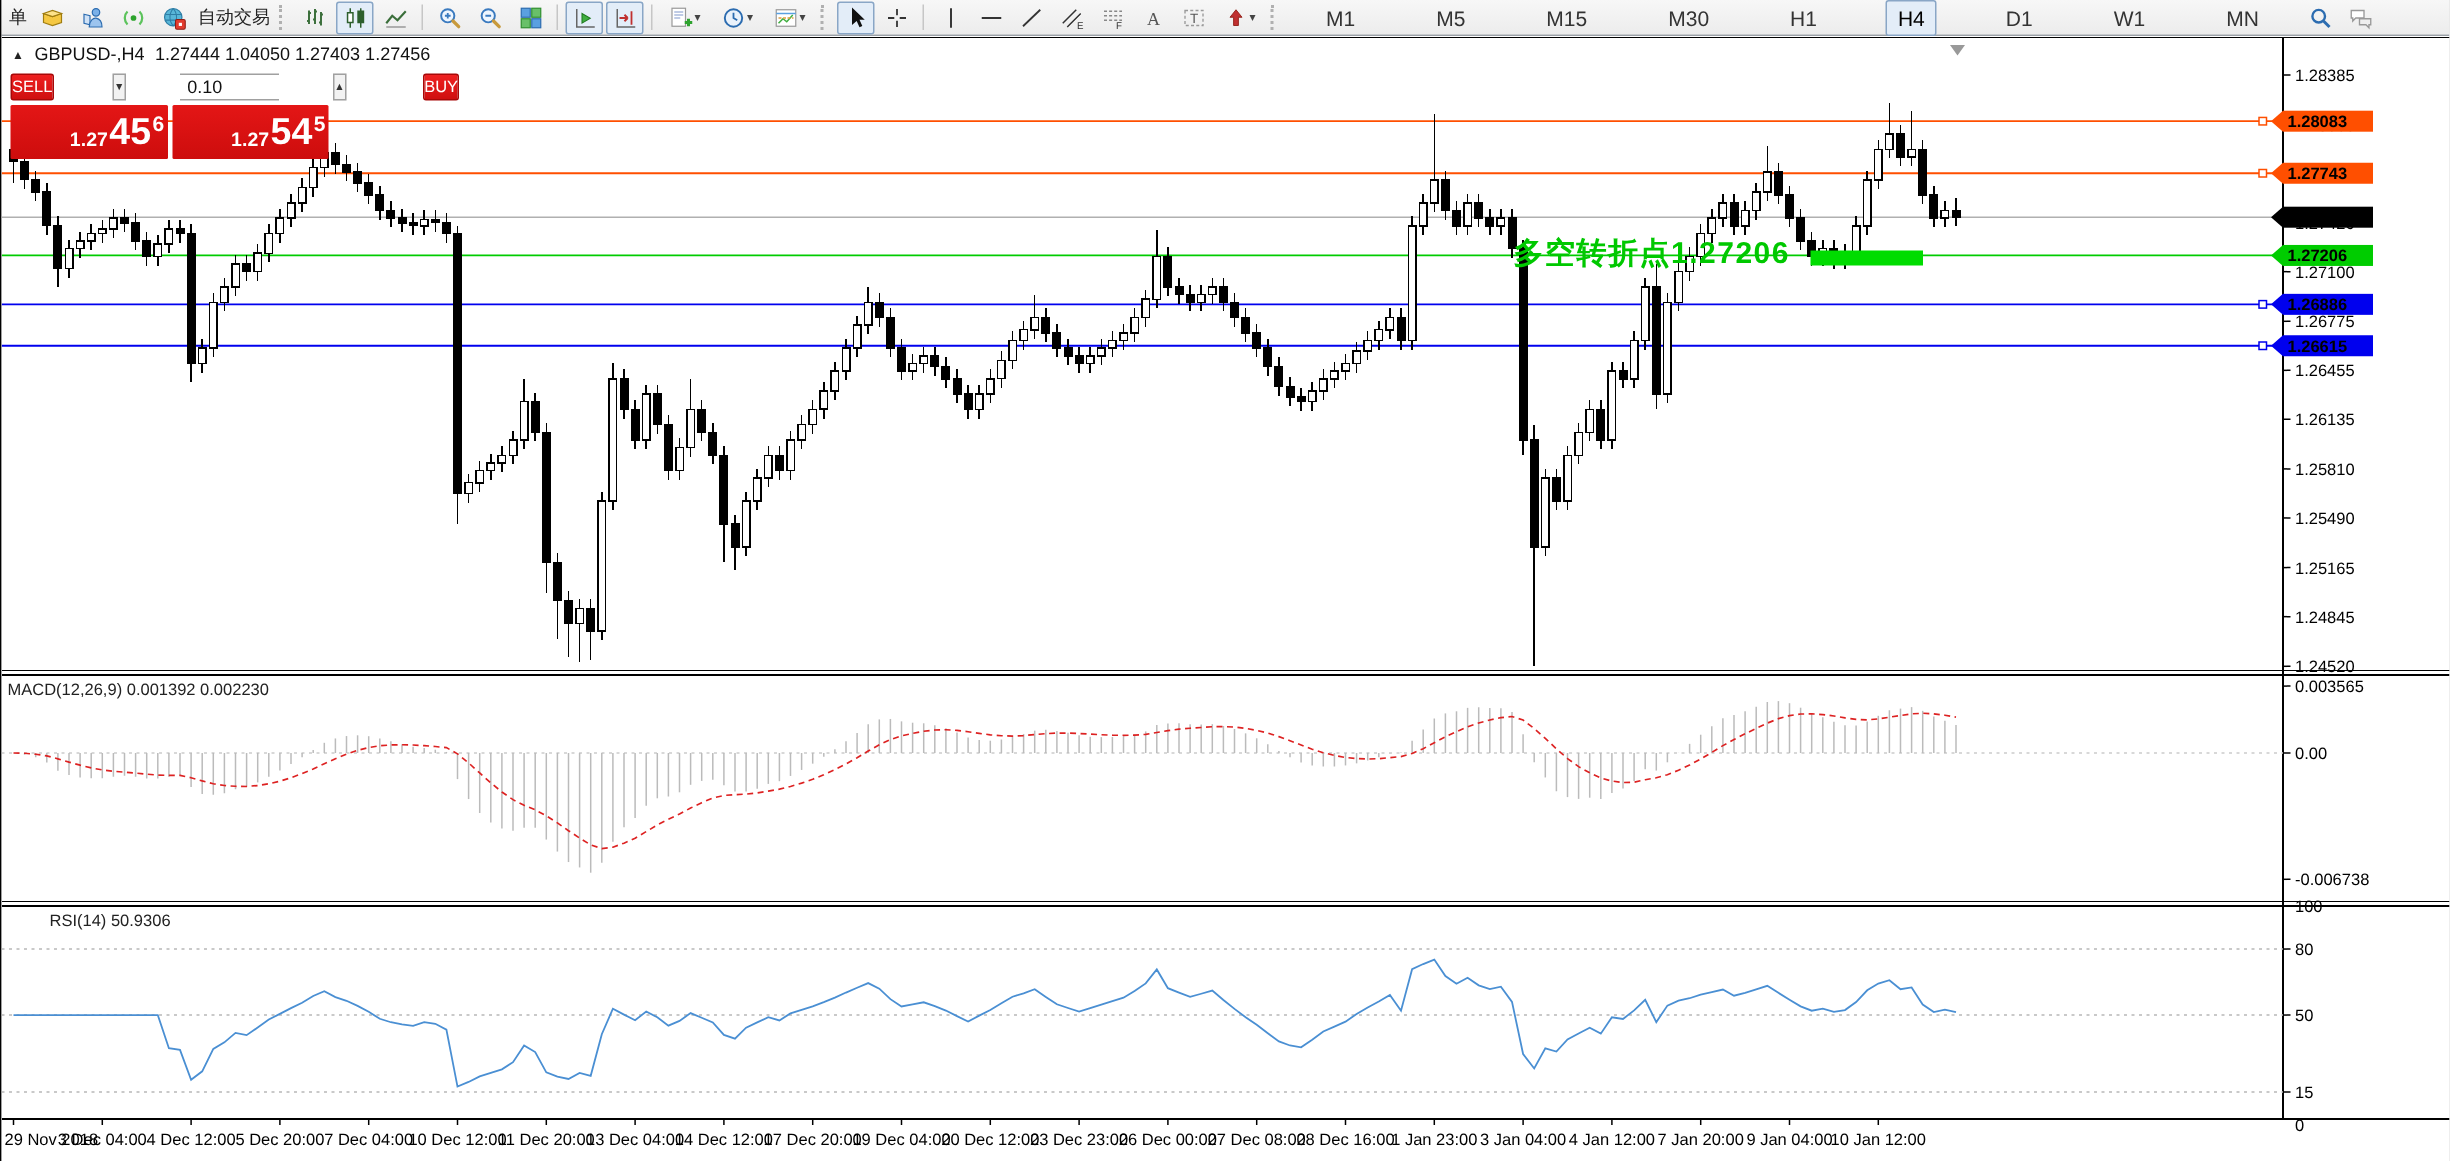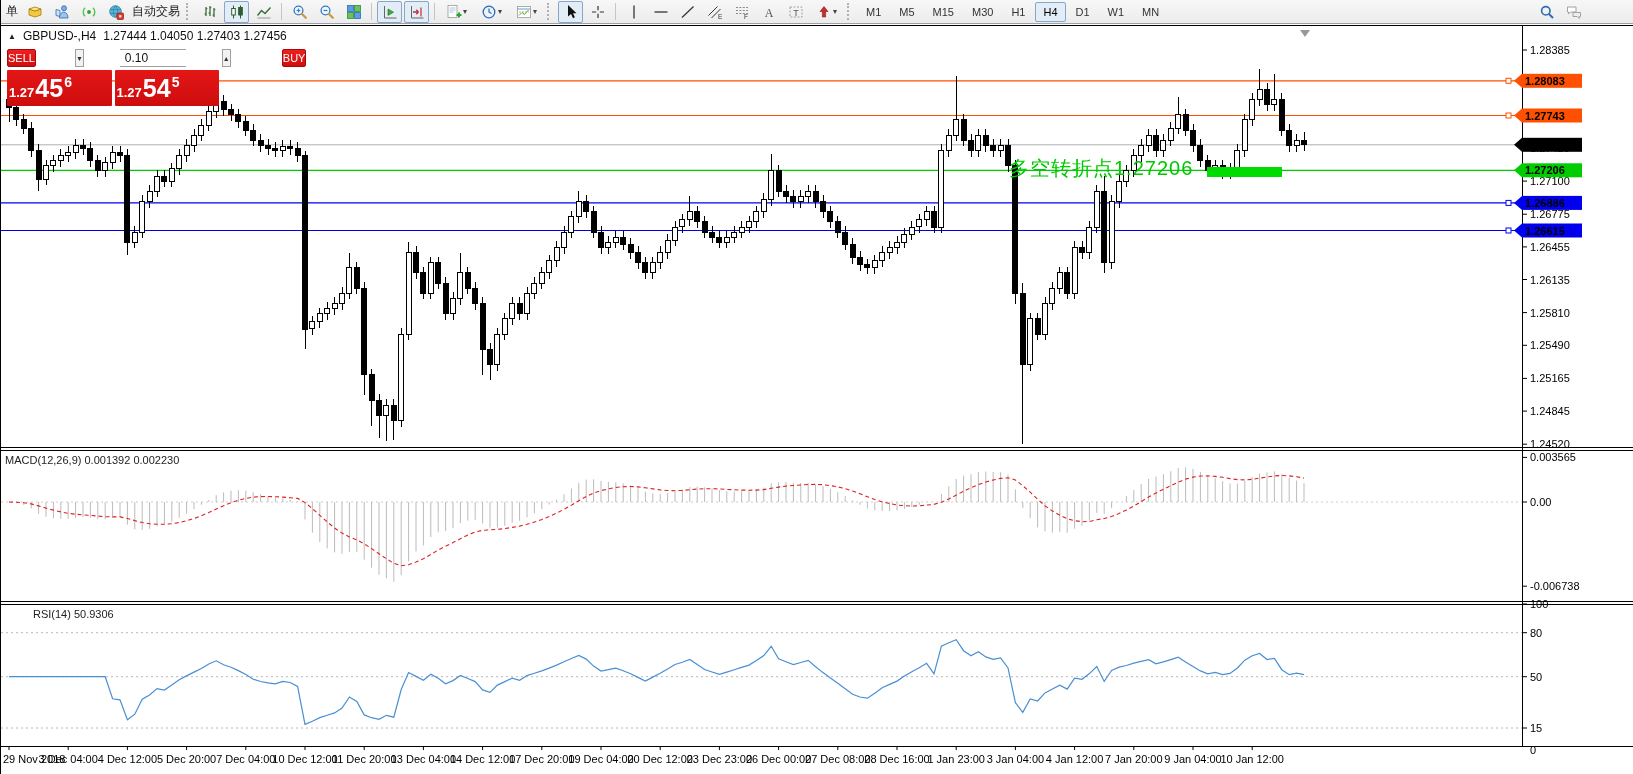--- a/index.html
+++ b/index.html
@@ -7,47 +7,47 @@
   
   #toolbar{position:absolute;top:0;left:0;width:100%;height:24px;background:linear-gradient(#f7f7f7,#ececec);
     display:flex;align-items:center;padding:0 46px 0 2px;box-sizing:border-box;border-bottom:1px solid #9aa0a6;}
   .tlabel{font-size:12px;color:#222;padding:0 3px;white-space:nowrap;}
   .tbtn{width:23px;height:20px;display:flex;align-items:center;justify-content:center;border:1px solid transparent;border-radius:2px;margin:0 1px;cursor:default;}
   .tbtn svg{width:16px;height:16px;display:block;}
   .tbtn.active{background:#e3edf8;border-color:#89a6c6;}
   .tbtn .dd{font-size:8px;color:#444;margin-left:1px;}
   .tsep{width:1px;height:17px;background:#c6c6c6;margin:0 4px;}
   .tgrip{width:3px;height:17px;border-left:2px dotted #b0b0b0;margin:0 5px 0 3px;}
-  .tfbtn{font-size:11px;color:#333;padding:3px 7px;border:1px solid transparent;border-radius:2px;margin:0 1px;}
+  .tfbtn{font-size:14px;color:#333;padding:3px 7px;border:1px solid transparent;border-radius:2px;margin:0 19px;}
   .tfbtn.active{background:#e3edf8;border-color:#89a6c6;color:#000;}
   .tspacer{flex:1;}
   
   #chart{position:absolute;top:24px;left:0;width:1633px;height:750px;background:#fff;}
   #csvg{position:absolute;top:0;left:0;z-index:1;}
   #csvg text{font-size:11px;fill:#000;font-family:"Liberation Sans",sans-serif;}
   #ctitle{position:absolute;top:5px;left:7px;z-index:4;font-size:12px;color:#111;display:flex;align-items:center;gap:7px;}
   #ctitle .tri{font-size:8px;color:#222;}
   .phdr{position:absolute;left:4px;z-index:4;font-size:11px;color:#222;}
   #macdhdr{top:430px;}
   #rsihdr{top:584px;padding-left:28px;}
   
   #oneclick{position:absolute;left:6px;top:25px;z-index:5;width:212px;}
   .ocrow1{display:flex;height:18px;gap:36px;}
   .ocbtn{width:48px;background:linear-gradient(#ee2020,#cf0f0f);color:#fff;font-size:11px;display:flex;align-items:center;justify-content:center;border:1px solid #a80808;border-radius:2px;}
   .sellbtn{margin-right:3px;}
   .buybtn{margin-left:15px;width:52px;}
   .step{width:13px;background:#f2f2f2;border:1px solid #a0a0a0;font-size:7px;display:flex;align-items:center;justify-content:center;color:#333;box-sizing:border-box;}
   .vol{width:66px;border:1px solid #a0a0a0;border-left:none;border-right:none;text-align:left;font-size:12px;color:#111;padding:0 5px;box-sizing:border-box;font-family:"Liberation Sans",sans-serif;}
   .ocrow2{display:flex;margin-top:3px;height:36px;gap:3px;}
-  .pricebox{flex:1;background:linear-gradient(#e41616,#cd0d0d);color:#fff;display:flex;align-items:flex-end;justify-content:flex-start;padding:2px 2px 4px 2px;border-radius:1px;}
+  .pricebox{flex:1;background:linear-gradient(#e41616,#cd0d0d);color:#fff;display:flex;align-items:flex-end;justify-content:flex-end;padding:2px 2px 4px 2px;border-radius:1px;}
   .pp{font-size:13px;font-weight:bold;margin-bottom:2px;}
   .pbig{font-size:25px;font-weight:bold;line-height:27px;margin:0 1px;}
   .psup{font-size:14px;font-weight:bold;align-self:flex-start;margin-top:2px;}
   
-  #annot{position:absolute;left:1008px;top:131px;z-index:6;font-size:20px;font-weight:normal;letter-spacing:1px;pointer-events:none;white-space:nowrap;}
+  #annot{position:absolute;left:1008px;top:131px;z-index:6;font-size:20px;font-weight:bold;letter-spacing:1px;pointer-events:none;white-space:nowrap;}
   #annotRect{position:absolute;left:1206px;top:143px;width:75px;height:10px;z-index:6;}
 </style>
 </head>
 <body>
 
 <div id="win">
   <div id="toolbar">
       <span class="tlabel">单</span>
       <div class="tbtn">
         <svg viewBox="0 0 16 16">

